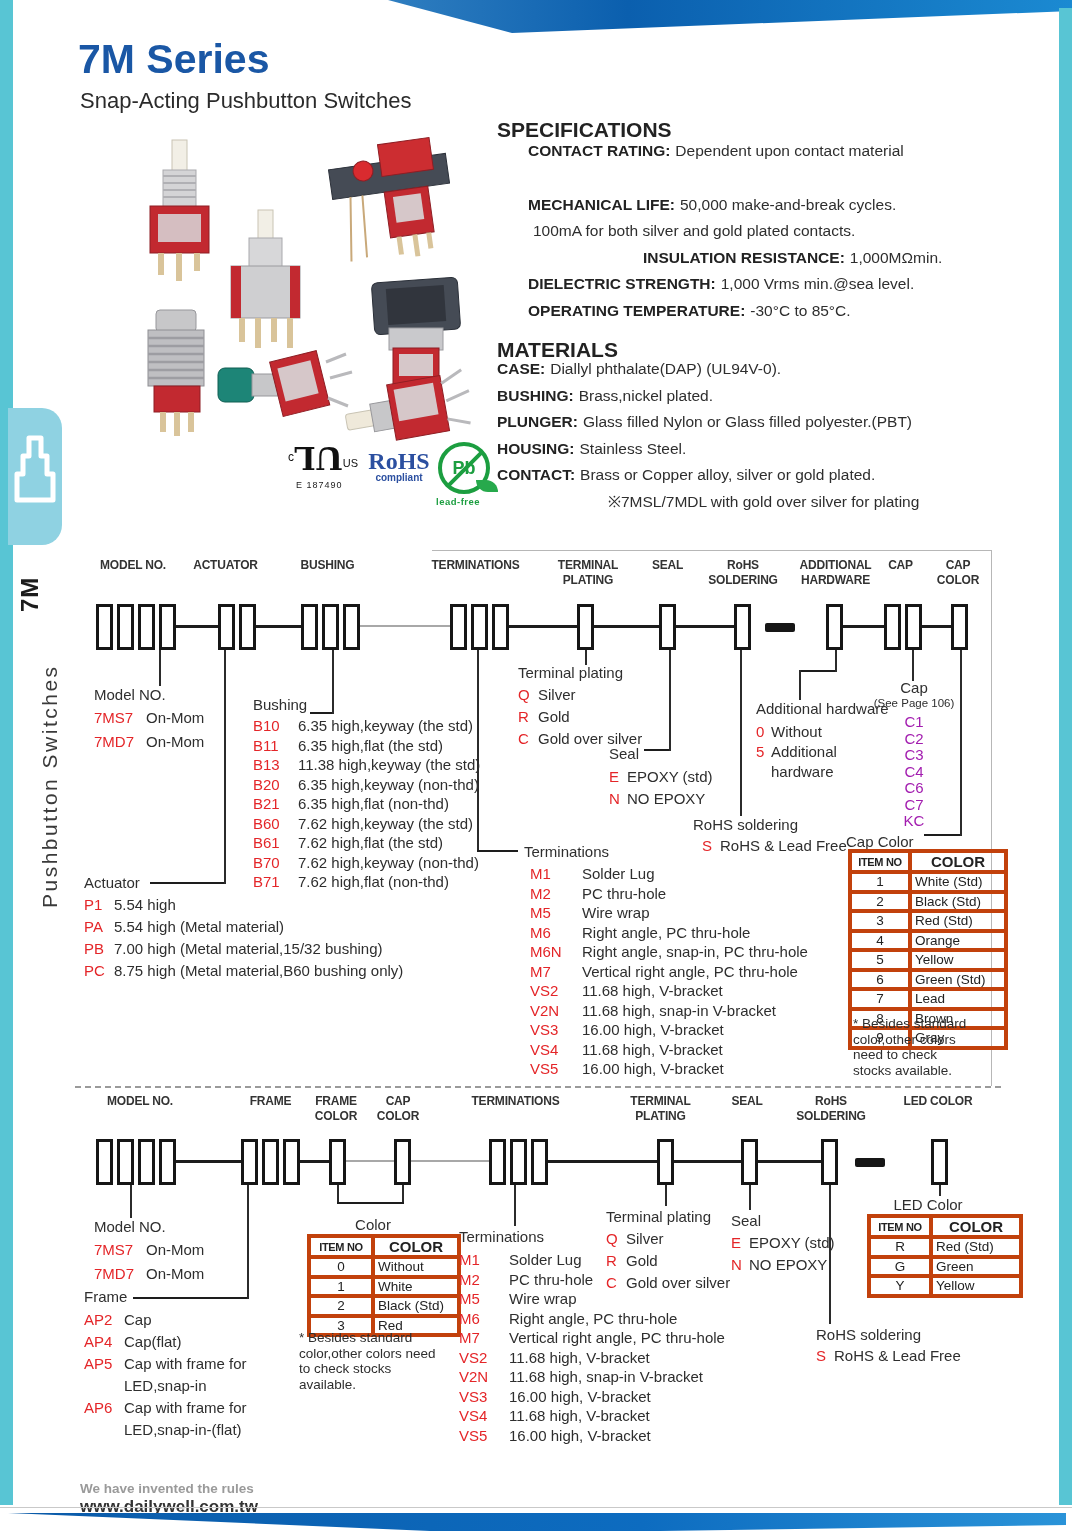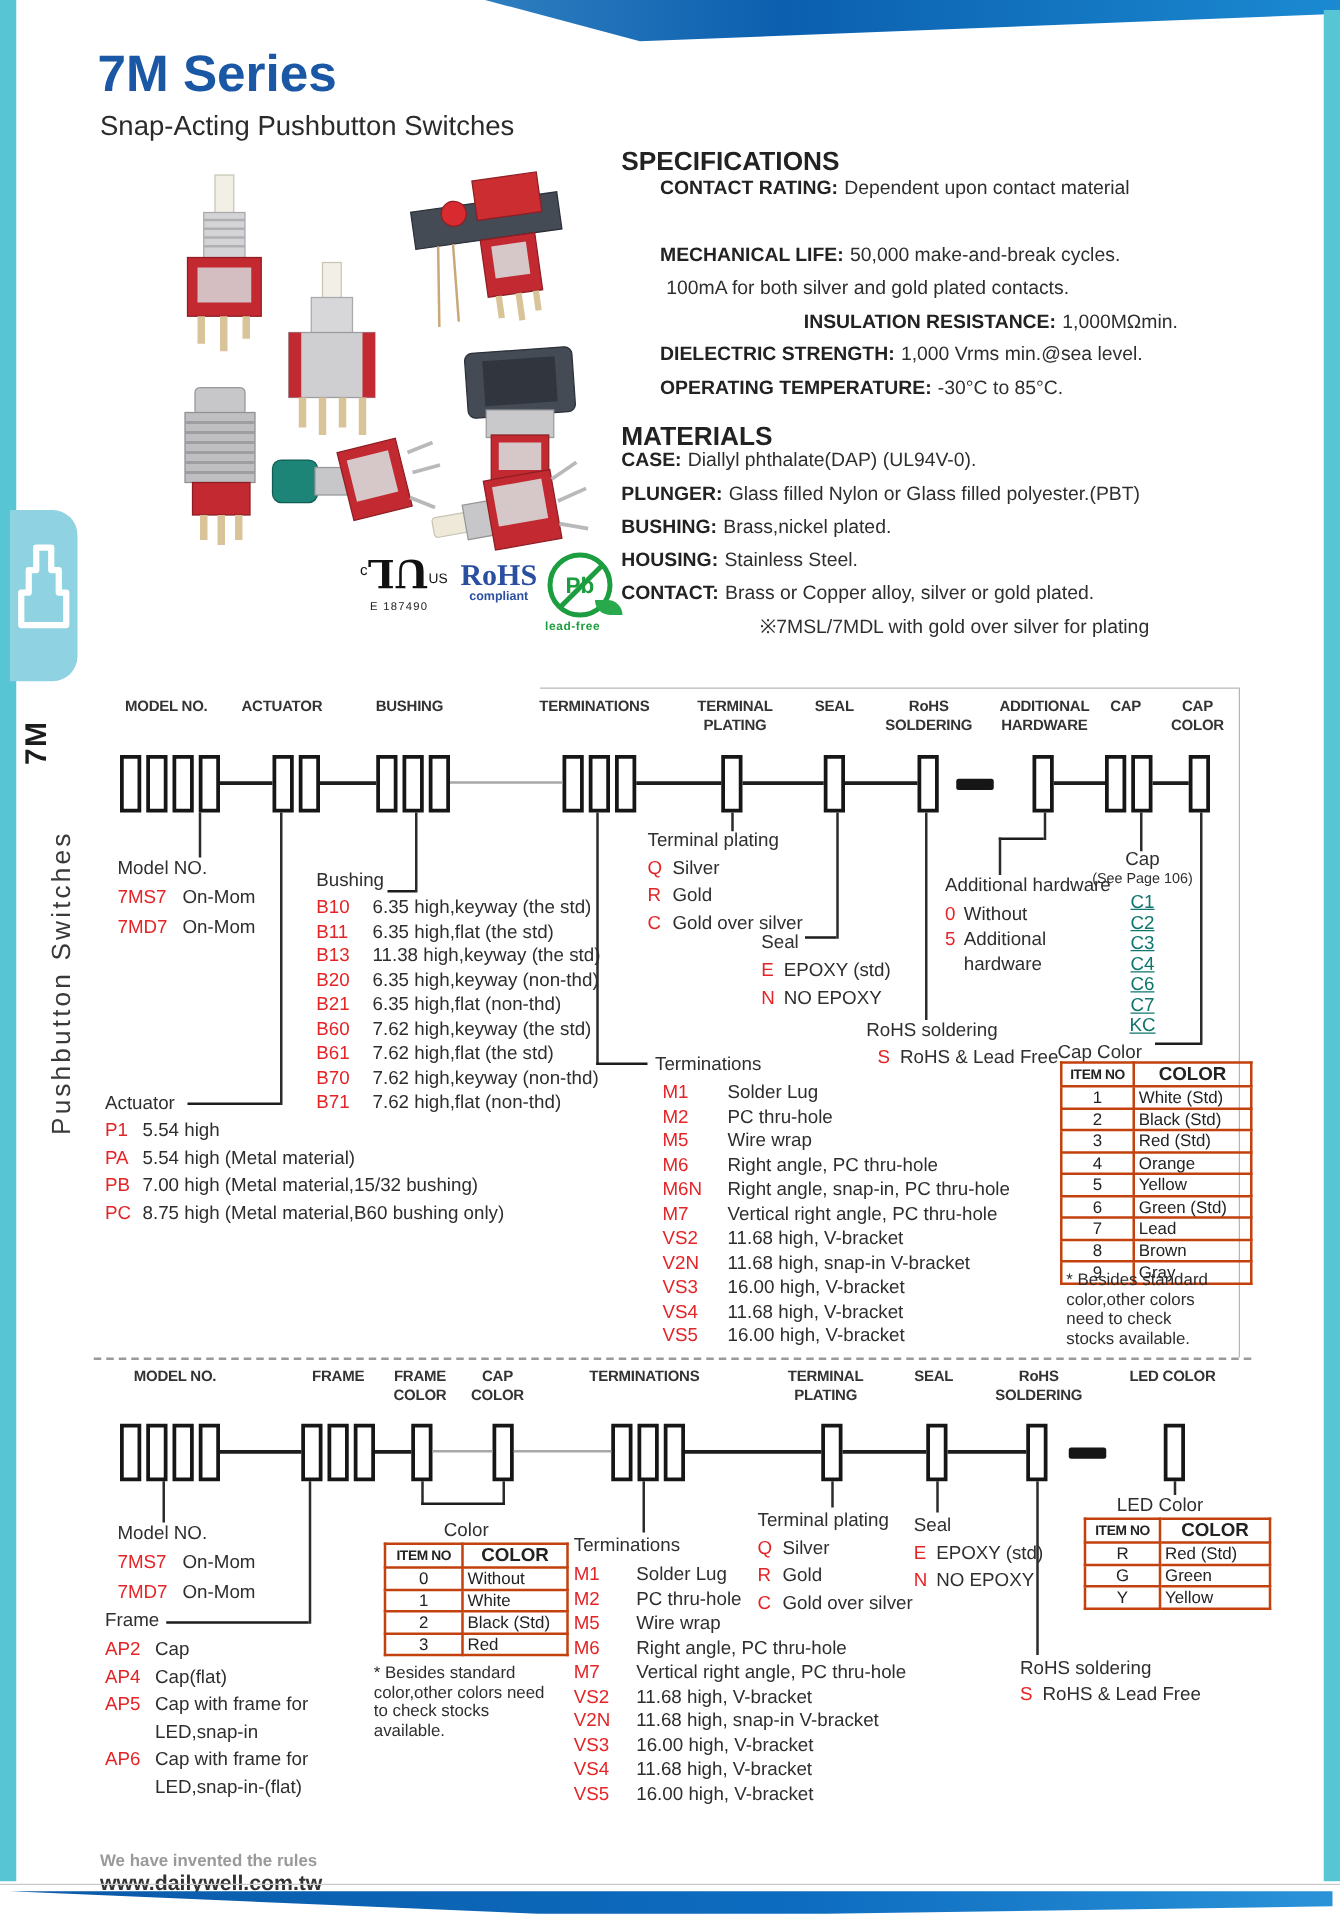--- a/index.html
+++ b/index.html
@@ -45,24 +45,24 @@
   .code{color:#e42528;flex:none;white-space:nowrap;}
   .desc{color:#2e2e2e;white-space:nowrap;}
   .wrap .desc{white-space:normal;}
   .lh24 .li{line-height:24px;font-size:15px;}
   .lh22 .li{line-height:22px;font-size:15px;}
   .lh195 .li{line-height:19.5px;font-size:15px;}
   .lh21 .li{line-height:20px;font-size:15px;}
   .cw18 .code{width:18px;} .cw20 .code{width:20px;} .cw30 .code{width:30px;}
   .cw40 .code{width:40px;} .cw45 .code{width:45px;} .cw50 .code{width:50px;}
   .cw52 .code{width:52px;} .cw15 .code{width:15px;}
-  .capcode{color:#0f766e;font-size:15px;line-height:16.5px;text-align:center;text-decoration:underline;}
+  .capcode{color:#a21caf;font-size:15px;line-height:16.5px;text-align:center;}
   
   table.ctab{border-collapse:collapse;}
-  .ctab th,.ctab td{border:2px solid #c2410c;padding:0 3px;height:15.5px;font-size:13.5px;color:#222;}
+  .ctab th,.ctab td{border:4px solid #c2410c;padding:0 3px;height:15.5px;font-size:13.5px;color:#222;}
   .ctab th{font-weight:bold;text-align:center;}
   .ctab th.sm{font-size:11px;letter-spacing:-0.3px;}
   .ctab th.lg{font-size:15px;}
   .ctab td:first-child{text-align:center;}
   .ctab td:last-child{text-align:left;}
   .footnote{position:absolute;font-size:13.5px;line-height:15.5px;color:#2e2e2e;}
   
   .ul-mark{position:absolute;left:288px;top:440px;color:#111;}
   .ul-c{font-size:12px;vertical-align:8px;}
   .ul-UL{font-size:31px;font-weight:900;font-family:"DejaVu Serif",serif;transform:rotate(180deg);display:inline-block;}
@@ -207,22 +207,22 @@
       <div class="sline"><b></b><span>100mA for both silver and gold plated contacts.</span></div>
       <div class="sline"><b>INSULATION RESISTANCE:</b><span>1,000MΩmin.</span></div>
       <div class="sline"><b>DIELECTRIC STRENGTH:</b><span>1,000 Vrms min.@sea level.</span></div>
       <div class="sline"><b>OPERATING TEMPERATURE:</b><span>-30°C to 85°C.</span></div>
     </div>
 
   <div class="sec-head" style="left:497px;top:338px;">MATERIALS</div>
   <div class="abs mat-lines" style="left:497px;top:356px;">
 
   <div class="sline"><b>CASE:</b><span>Diallyl phthalate(DAP) (UL94V-0).</span></div>
+      <div class="sline"><b>BUSHING:</b><span>Brass,nickel plated.</span></div>
       <div class="sline"><b>PLUNGER:</b><span>Glass filled Nylon or Glass filled polyester.(PBT)</span></div>
-      <div class="sline"><b>BUSHING:</b><span>Brass,nickel plated.</span></div>
       <div class="sline"><b>HOUSING:</b><span>Stainless Steel.</span></div>
       <div class="sline"><b>CONTACT:</b><span>Brass or Copper alloy, silver or gold plated.</span></div>
       <div class="sline"><b></b><span>※7MSL/7MDL with gold over silver for plating</span></div>
     </div>
 
   <div class="side-tab">
     <svg width="54" height="137">
       <polygon points="21,30 33,30 33,48 39,48 39,66 45,66 45,92 9,92 9,66 15,66 15,48 21,48" fill="none" stroke="#ffffff" stroke-width="5" stroke-linejoin="round"></polygon>
     </svg>
   </div>

